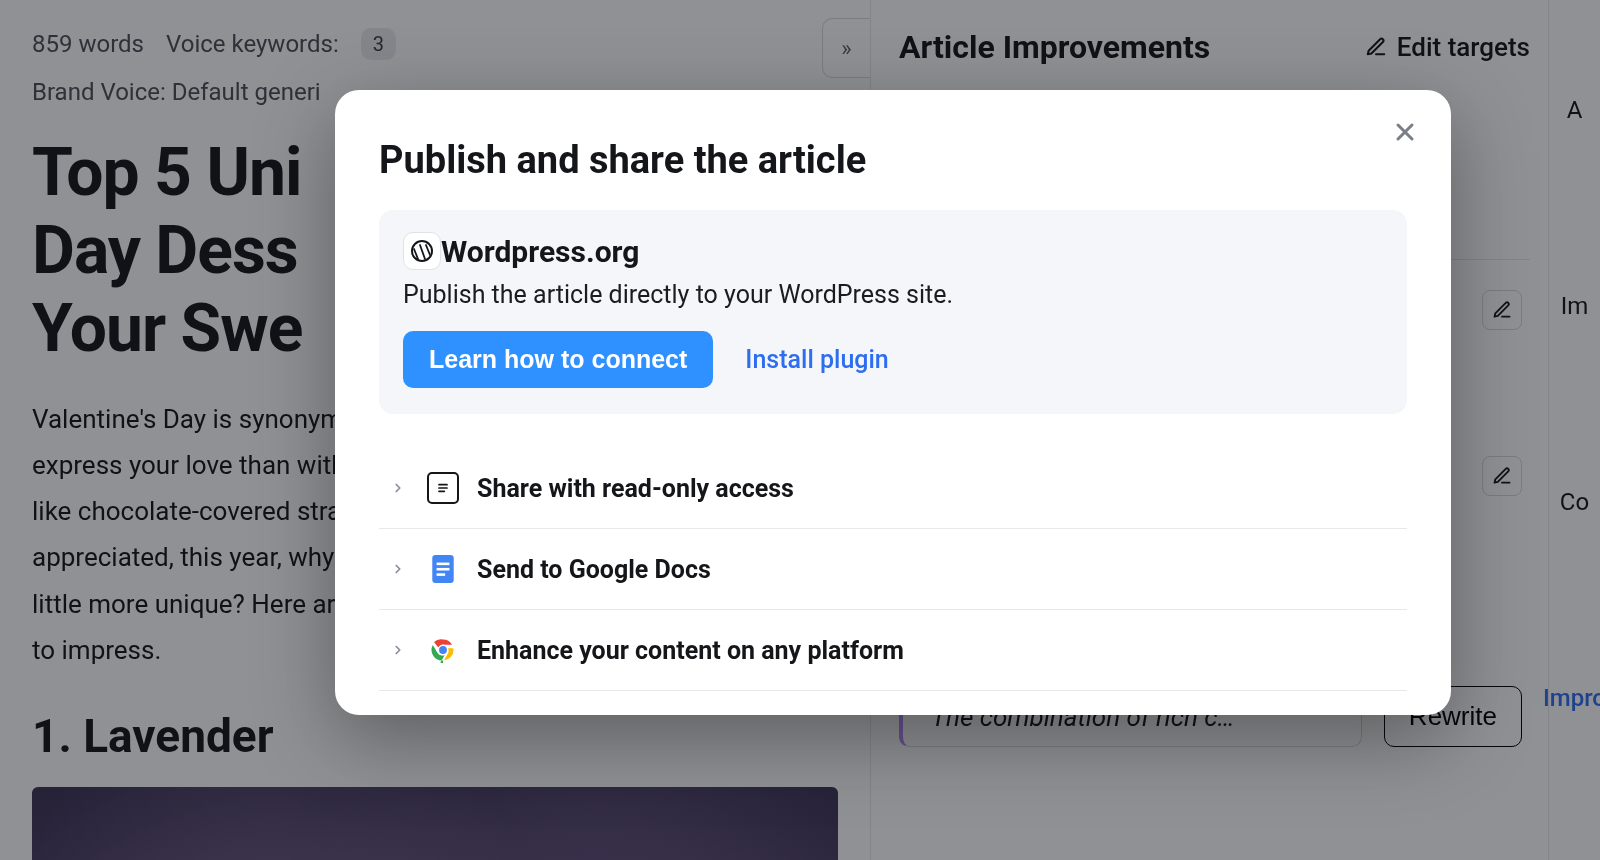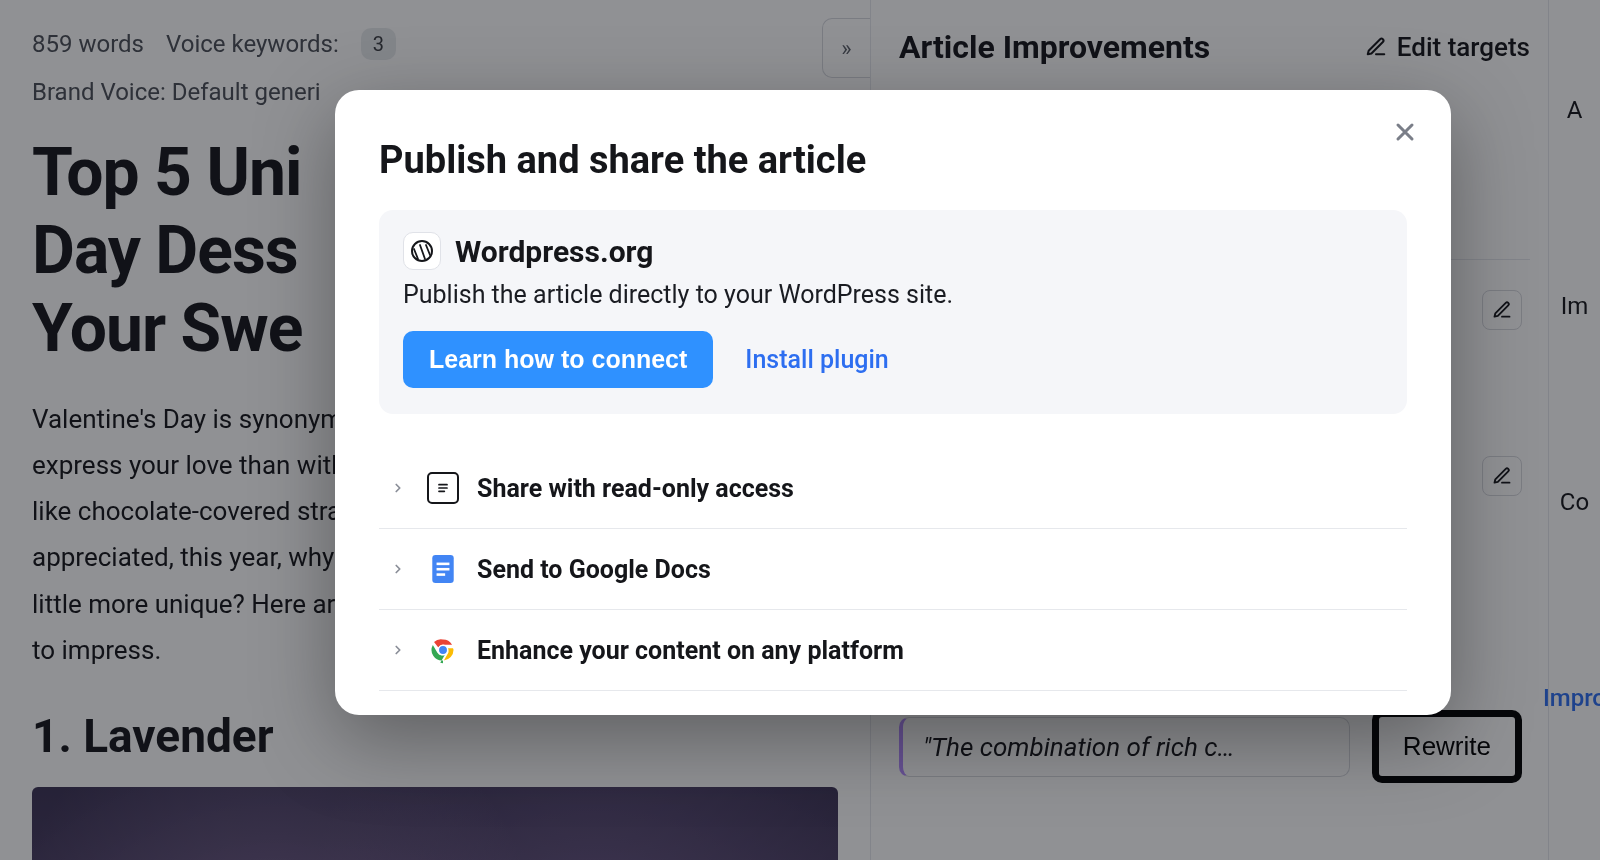--- a/index.html
+++ b/index.html
@@ -155,21 +155,21 @@
   font-size:26px; margin-top:10px;
 }
 .quote-chip{
   border:1px solid #d6d8de;border-left:4px solid #b48bff;
   border-radius:10px;padding:14px 20px;flex:1;
   font-style:italic;color:#15161a;white-space:nowrap;overflow:hidden;text-overflow:ellipsis;
   cursor:pointer;
 }
 .ellipsis-dot{color:#15161a;}
 .action-btn{
-  border:7px solid #000000;border-radius:10px;
+  border:1px solid #000000;border-radius:10px;
   padding:14px 24px;font-size:26px;cursor:pointer;background:#fff;
 }
 
 .scrim{
   position:absolute;inset:0;
   background:rgba(14,16,22,0.46);
 }
 
 .modal{
   position:absolute;
@@ -182,21 +182,21 @@
 }
 .modal-close{
   position:absolute; top:20px; right:24px;
   width:44px;height:44px;display:flex;align-items:center;justify-content:center;
   cursor:pointer;color:#7a7e88;
 }
 .modal-title{ font-size:38px; font-weight:700; margin-bottom:28px;}
 .wp-box{
   background:#f5f6f9;border-radius:14px;padding:22px 24px 26px 24px;
 }
-.wp-head{display:flex;align-items:center;gap:14px;margin-bottom:10px;}
+.wp-head{display:flex;align-items:center;margin-bottom:10px;}
 .wp-logo{
   width:38px;height:38px;border:1px solid #e0e2e8;border-radius:10px;background:#fff;
   display:flex;align-items:center;justify-content:center;
 }
 .wp-name{font-size:30px;font-weight:700;}
 .wp-desc{font-size:25px;color:#1a1c22;margin-bottom:22px;}
 .wp-actions{display:flex;align-items:center;gap:32px;}
 .btn-primary{
   background:#2f91ff;color:#fff;border:none;border-radius:10px;
   font-size:25px;font-weight:600;padding:14px 26px;cursor:pointer;

